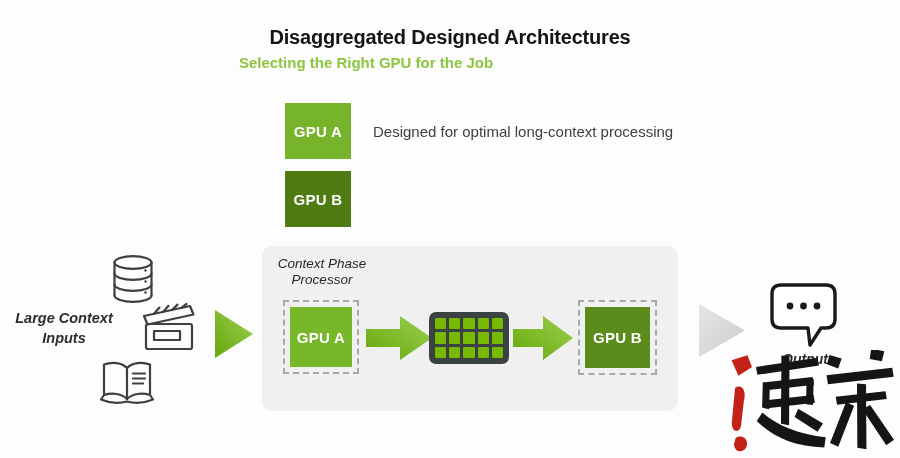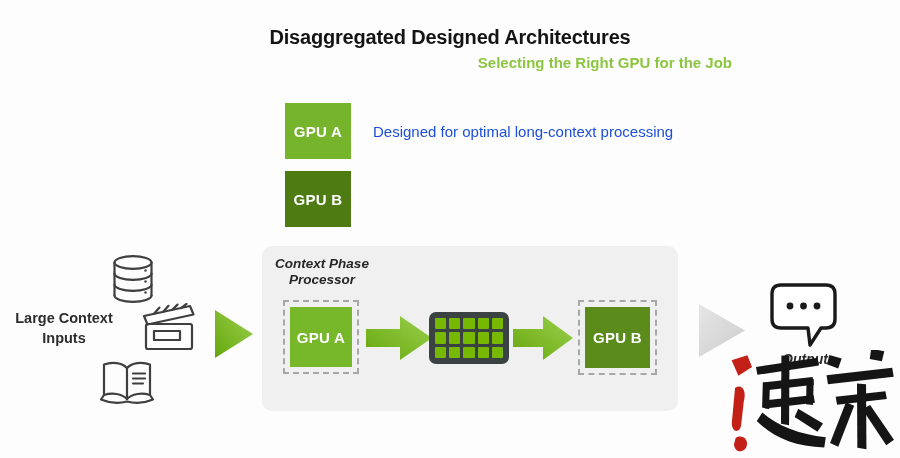--- a/index.html
+++ b/index.html
@@ -4,42 +4,42 @@
 <style>
   * { margin:0; padding:0; box-sizing:border-box; }
   html,body { background:#ffffff; }
   body { font-family:"Liberation Sans", sans-serif; }
   #canvas{ position:relative; width:900px; height:458px; background:#fdfdfd; overflow:hidden; }
 
   .abs{ position:absolute; }
 
   
   .title{ left:0; top:26px; width:900px; text-align:center; font-size:20px; font-weight:800; color:#141414; letter-spacing:-0.2px; }
-  .subtitle{ left:0; top:54px; width:732px; text-align:right; font-size:15px; font-weight:600; color:#8cc63f; }
+  .subtitle{ left:0; top:54px; width:732px; text-align:center; font-size:15px; font-weight:600; color:#8cc63f; }
 
   
   .legend{ left:285px; top:103px; }
   .legend-row{ display:flex; align-items:center; margin-bottom:12px; }
   .chip{ width:66px; height:56px; display:flex; align-items:center; justify-content:center;
          color:#ffffff; font-size:15px; font-weight:700; letter-spacing:0.3px; }
   .chip-a{ background:#76b42c; }
   .chip-b{ background:#4e7c12; }
-  .legend-desc{ margin-left:22px; font-size:15px; color:#1d4ed8; }
+  .legend-desc{ margin-left:22px; font-size:15px; color:#404040; }
 
   
-  .inputs-label{ left:5px; top:309px; width:118px; text-align:center; font-weight:600;
+  .inputs-label{ left:5px; top:309px; width:118px; text-align:center; font-style:italic; font-weight:600;
                  font-size:14.5px; line-height:1.35; color:#2d2d2d; }
   .icon-db{ left:111px; top:254px; }
   .icon-clap{ left:140px; top:303px; }
   .icon-book{ left:99px; top:359px; }
   .tri1{ left:215px; top:310px; }
 
   .panel{ left:262px; top:246px; width:416px; height:165px; background:#f0f0f0; border-radius:10px; }
 
-  .stage-label{ text-align:center; font-style:italic; font-weight:700; font-size:13.5px; line-height:1.22; color:#272727; }
+  .stage-label{ text-align:center; font-style:italic; font-weight:400; font-size:13.5px; line-height:1.22; color:#272727; }
   .ctx-label{ left:260px; top:256px; width:124px; }
   .kv-label{ left:423px; top:281px; width:92px; }
   .gen-label{ left:551px; top:256px; width:130px; }
 
   .dashed-box{ border:2px dashed #a8a8a8; padding:5px; background:transparent; }
   .ctx-box{ left:283px; top:300px; width:76px; height:74px; }
   .gen-box{ left:578px; top:300px; width:79px; height:75px; }
   .gpu-inner{ width:100%; height:100%; display:flex; align-items:center; justify-content:center;
               color:#ffffff; font-size:15px; font-weight:700; letter-spacing:0.3px; }
 

